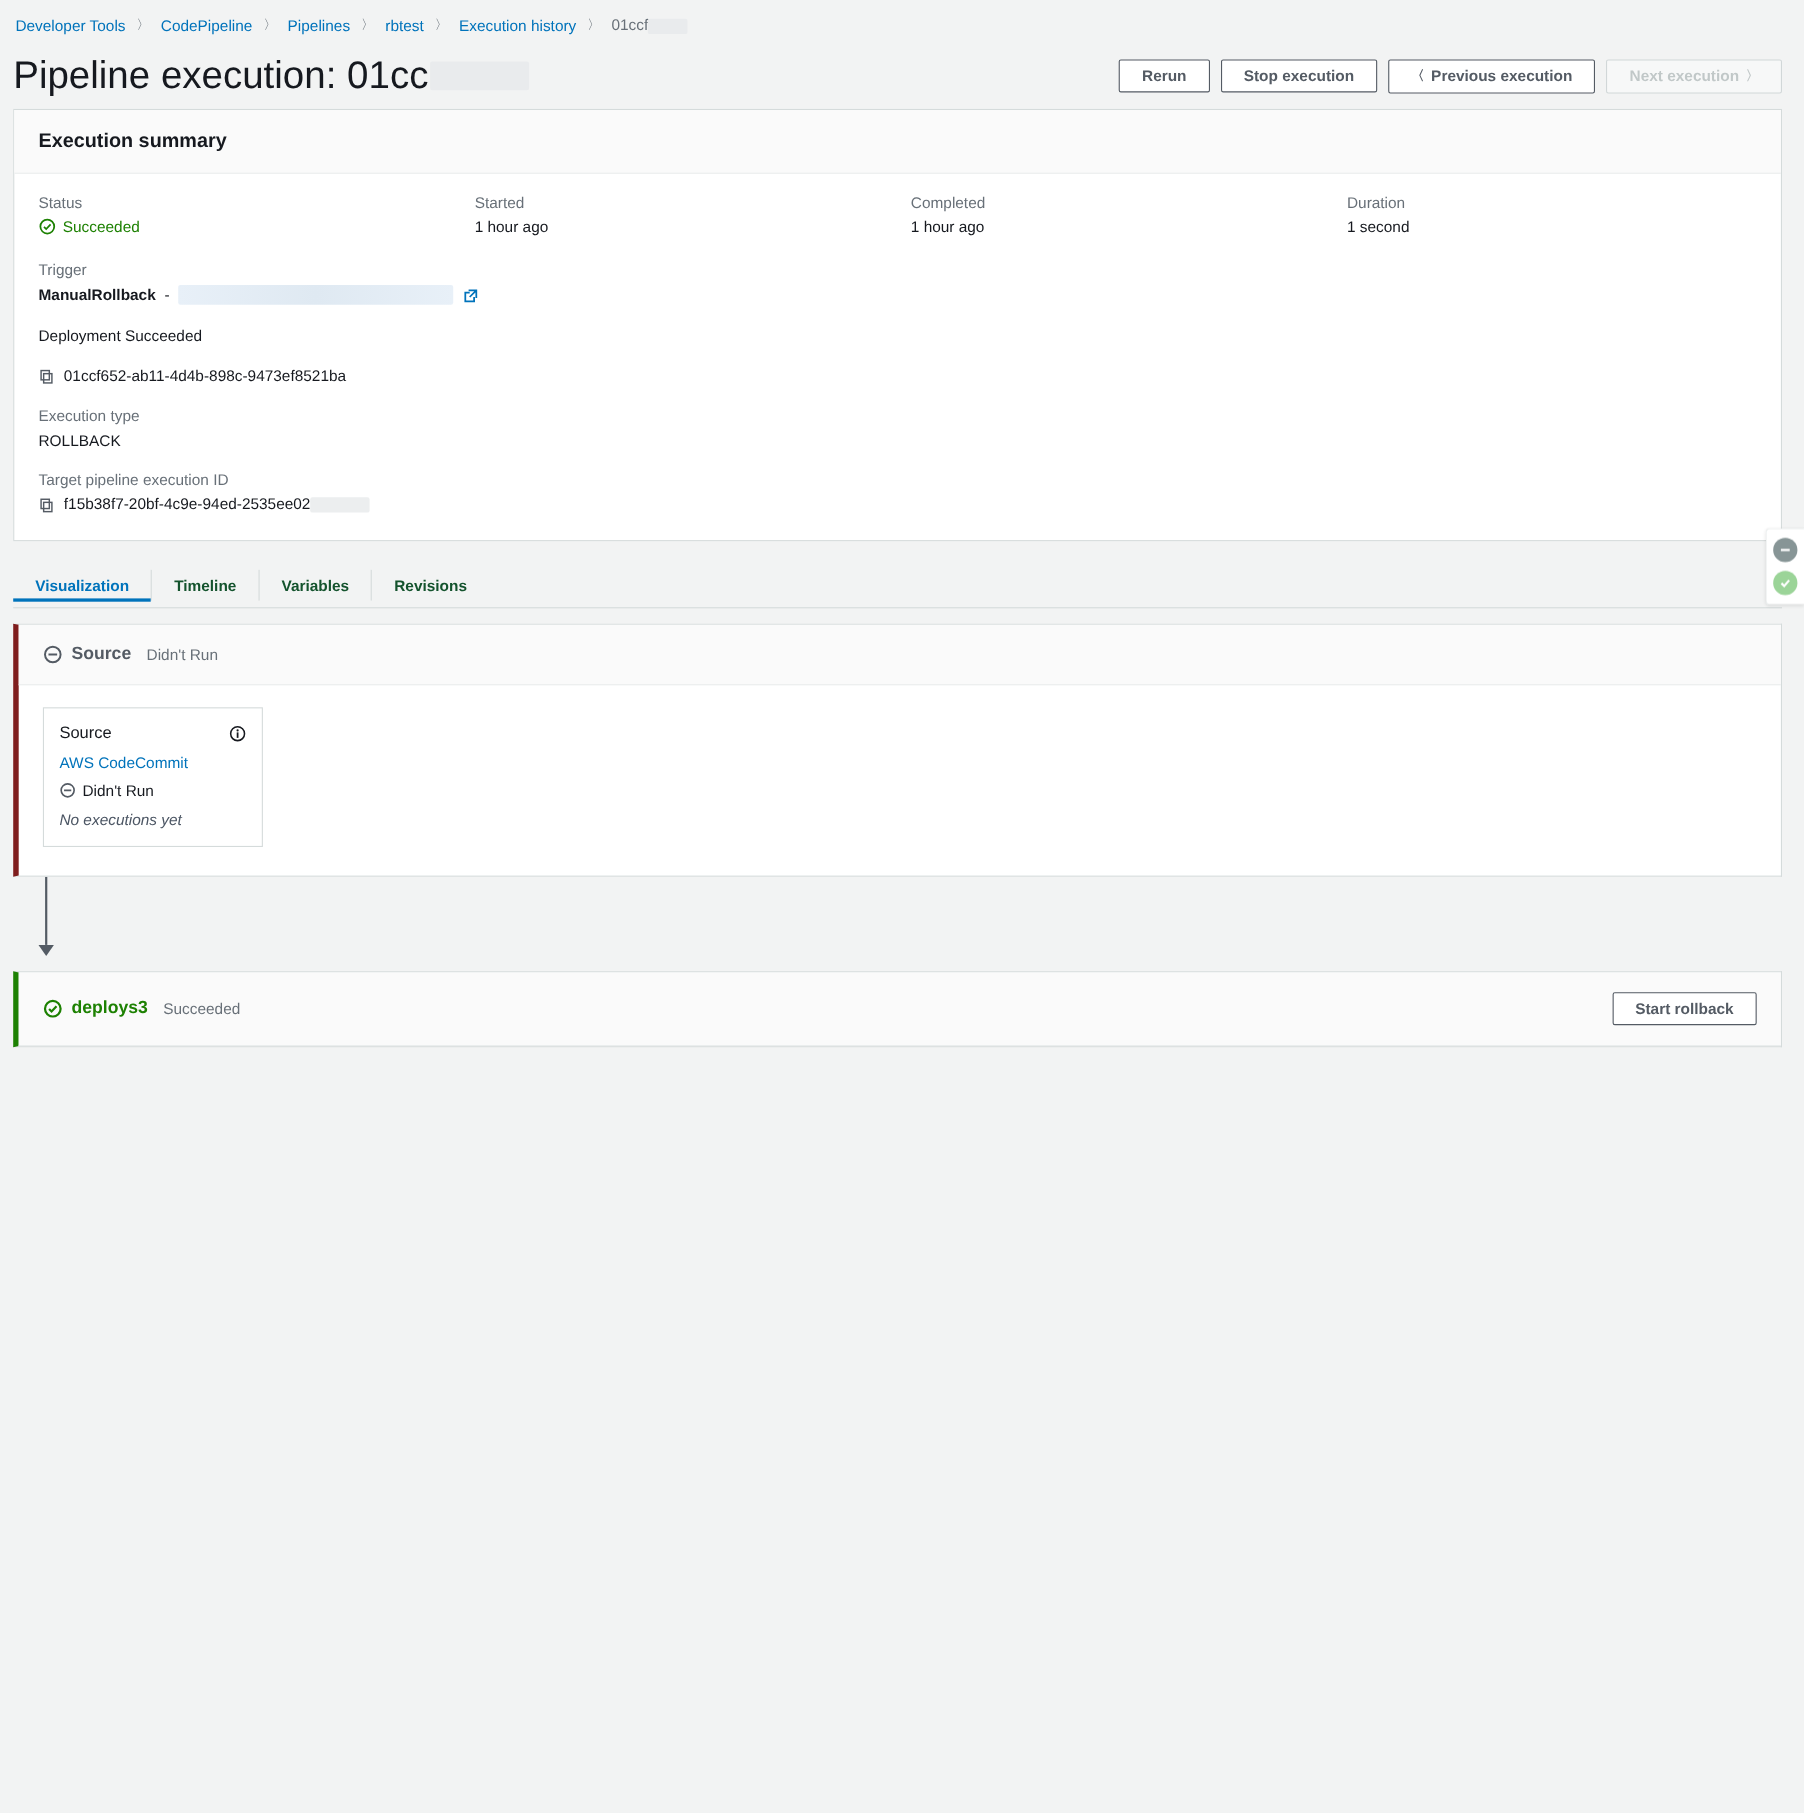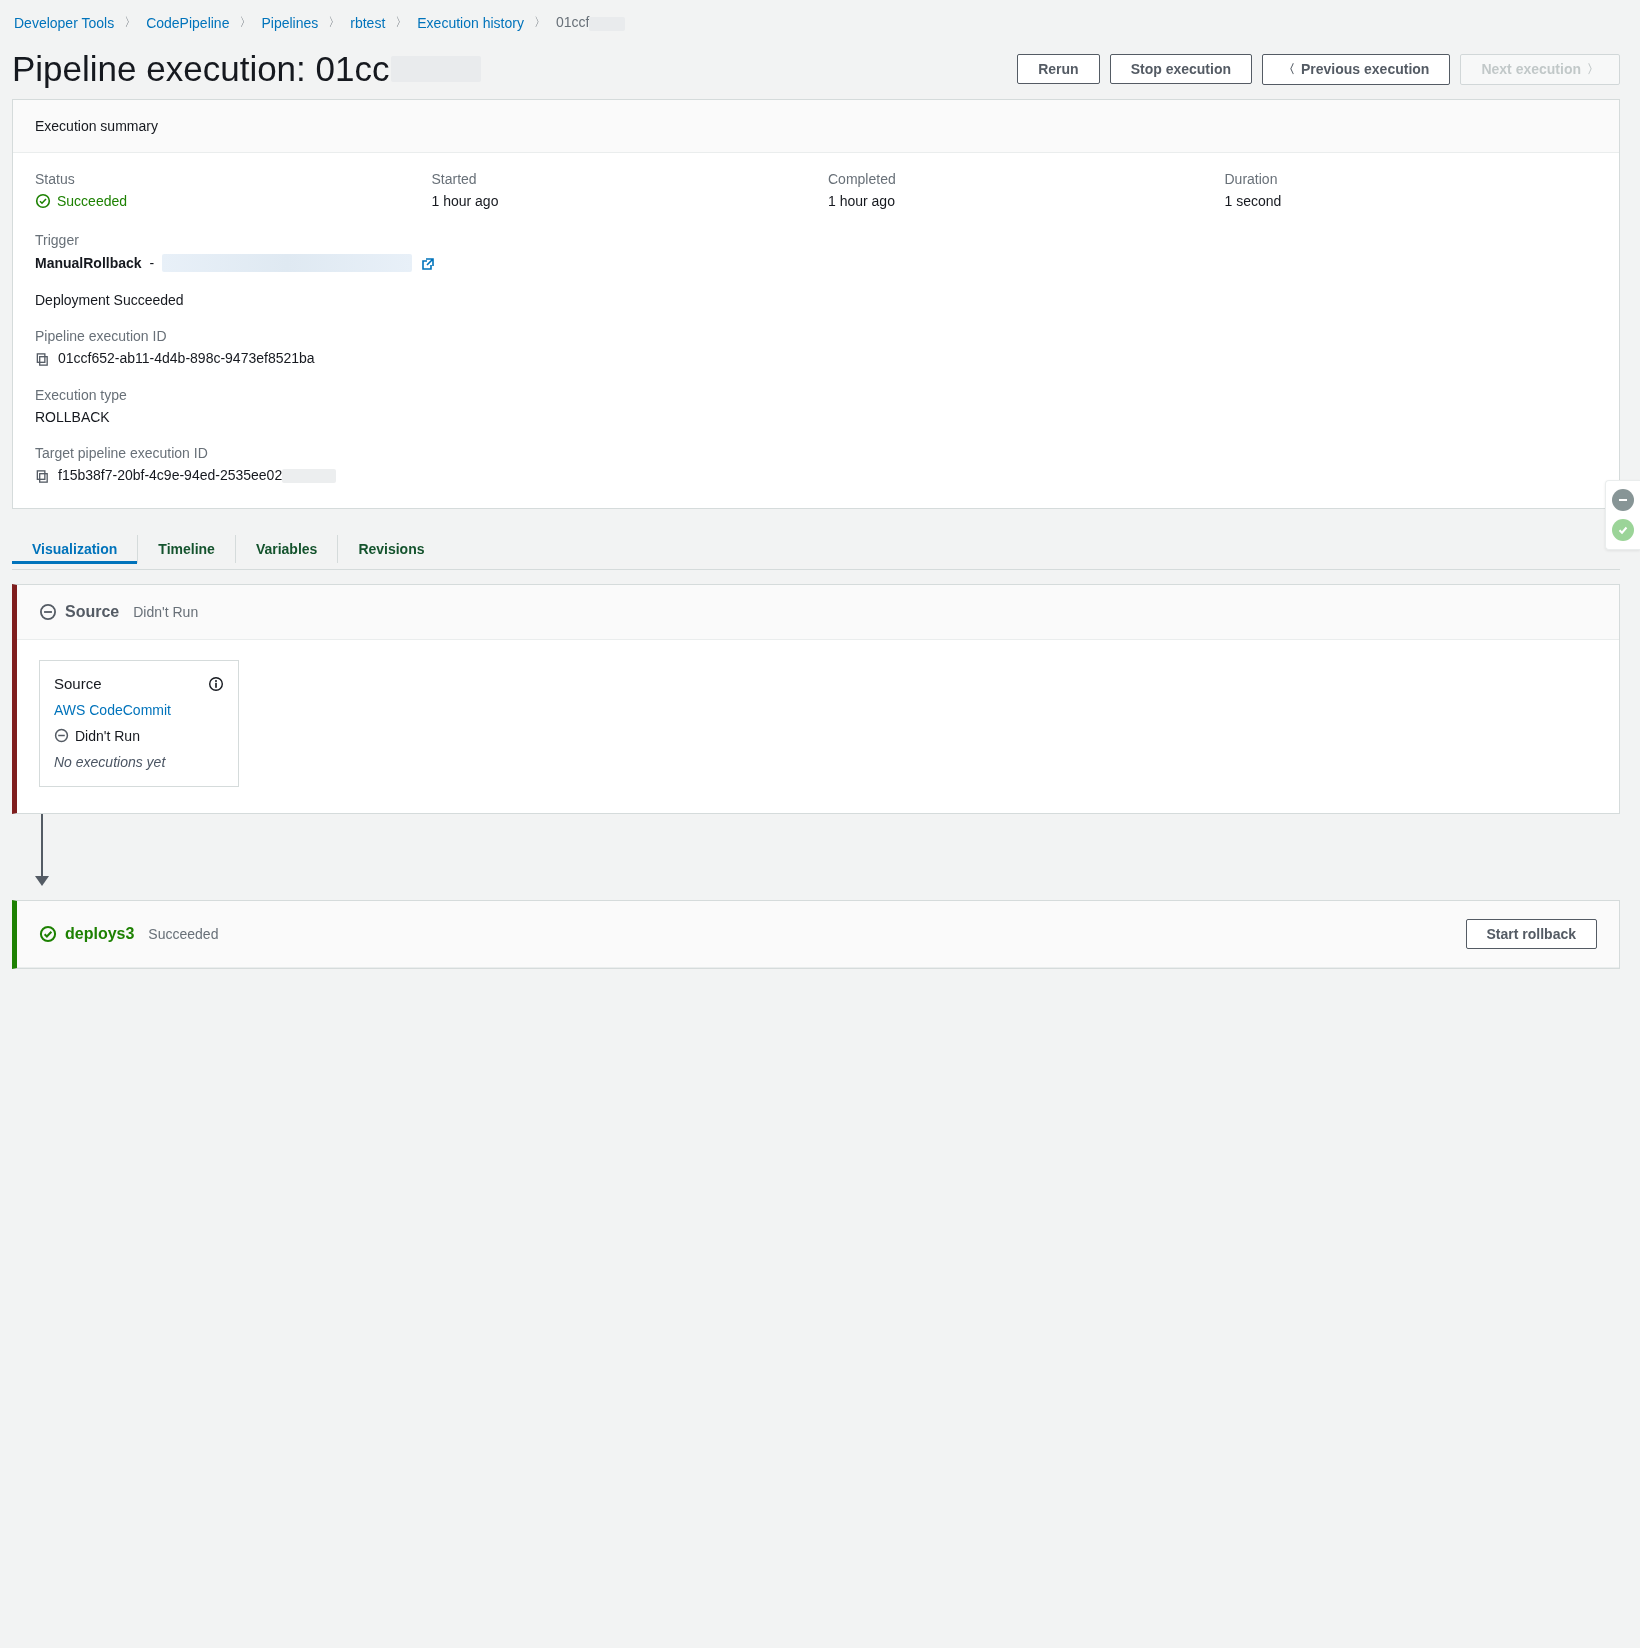--- a/index.html
+++ b/index.html
@@ -27,21 +27,21 @@
     background:#fff; border:1px solid #545b64; color:#545b64;
     font-weight:700; font-size:14px; padding: 6px 20px; border-radius:2px;
     cursor:pointer; display:inline-flex; align-items:center; gap:6px;
   }
   .btn.disabled { opacity:.45; cursor:not-allowed; border-color:#aab7b8; color:#879596;}
   .btn .chev { font-size:12px; }
 
   
   .panel { background:#fff; border:1px solid #d5dbdb; margin-bottom: 20px; }
   .panel-header { padding: 18px 22px; border-bottom:1px solid #eaeded; background:#fafafa;}
-  .panel-title { font-size:14px; font-weight:400; }
+  .panel-title { font-size:18px; font-weight:700; }
   .panel-body { padding: 18px 22px 24px; }
 
   .summary-grid { display:grid; grid-template-columns: repeat(4, 1fr); gap: 20px 24px; }
   .field-label { color:#687078; font-size:14px; margin-bottom:6px; }
   .field-value { color:#16191f; font-size:14px; }
   .status-succeeded { color:#1d8102; display:inline-flex; align-items:center; gap:6px;}
 
   .block { margin-top: 20px; }
   .trigger-row { display:flex; align-items:center; gap:8px; margin-top:6px;}
   .trigger-row strong { font-weight:700; }
@@ -185,21 +185,20 @@
             </svg>
         </span>
       </div>
     </div>
 
     <div class="block">
       <div class="field-value">Deployment Succeeded</div>
     </div>
 
     <div class="block">
-      <div class="field-label">Pipeline execution ID</div>
       <div class="copy-row">
         <span class="copy-icon">
           <svg width="15" height="15" viewBox="0 0 16 16">
               <rect x="5" y="5" width="8" height="9" stroke="#545b64" stroke-width="1.4" fill="none"></rect>
               <rect x="2.5" y="2" width="8" height="9" stroke="#545b64" stroke-width="1.4" fill="none"></rect>
             </svg>
         </span>
         <span class="field-value">01ccf652-ab11-4d4b-898c-9473ef8521ba</span>
       </div>
     </div>

